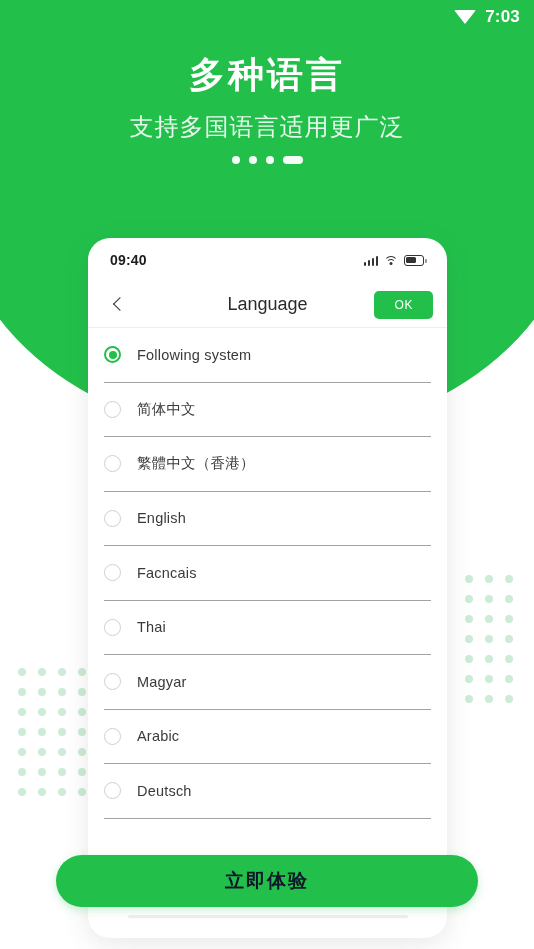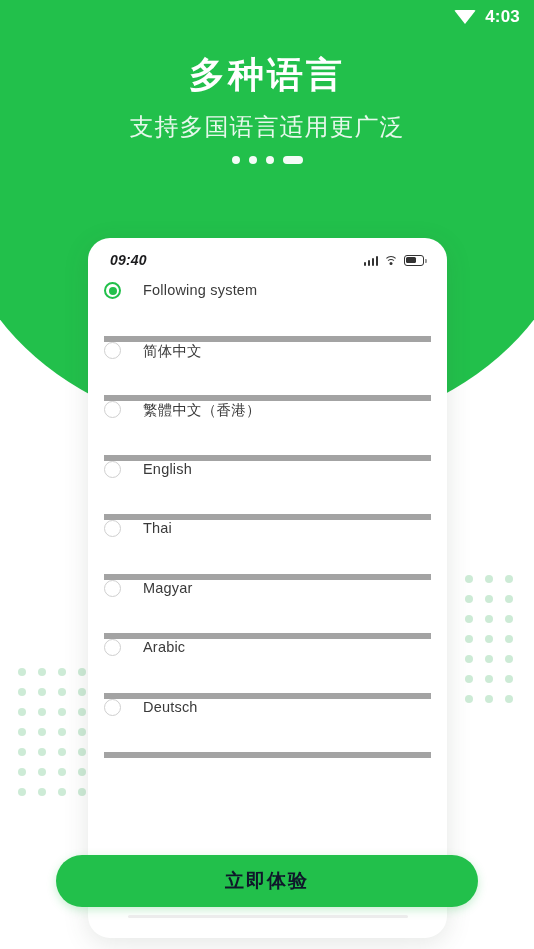--- a/index.html
+++ b/index.html
@@ -151,21 +151,20 @@
     align-items: center;
     justify-content: space-between;
     padding: 0 23px 0 22px;
     box-sizing: border-box;
   }
   .phone-time {
     font-size: 14px;
     color: #1c1c1e;
     font-weight: bold;
     letter-spacing: 0.2px;
-    font-style: italic;
   }
   .phone-icons {
     display: flex;
     align-items: flex-end;
     gap: 6px;
   }
   .signal {
     display: flex;
     align-items: flex-end;
     gap: 1.5px;
@@ -275,23 +274,23 @@
     font-family: inherit;
   }
 
   
   .lang-list {
     padding: 0 16px 0 16px;
   }
   .lang-row {
     height: 53.5px;
     display: flex;
-    align-items: flex-start;
-    gap: 22px;
-    border-bottom: 6px solid #a3a3a3;
+    align-items: center;
+    gap: 16px;
+    border-bottom: 1px solid #a3a3a3;
     cursor: pointer;
   }
   .radio {
     width: 17px;
     height: 17px;
     border-radius: 50%;
     border: 1.6px solid #cfcfcf;
     box-sizing: border-box;
     flex: 0 0 auto;
     position: relative;
@@ -348,21 +347,21 @@
 </style>
 </head>
 <body>
 
 <div class="screen">
 
   <div class="hero-bg"></div>
 
   <div class="status-bar">
     <div class="sys-wifi"></div>
-    <div class="sys-time">4:03</div>
+    <div class="sys-time">7:03</div>
   </div>
 
   <div class="hero">
     <h1 class="hero-title">多种语言</h1>
     <p class="hero-sub">支持多国语言适用更广泛</p>
     <div class="pager">
       <span class="pager-dot"></span>
       <span class="pager-dot"></span>
       <span class="pager-dot"></span>
       <span class="pager-dot active"></span>
@@ -438,40 +437,49 @@
             <b></b>
             <b></b>
             <b></b>
           </span>
         <span class="battery">
             <i></i>
           </span>
       </span>
     </div>
 
+    <div class="nav-bar">
+      <div class="back-chevron"></div>
+      <div class="nav-title">Language</div>
+      <button class="ok-btn">OK</button>
+    </div>
 
     <div class="lang-list" id="lang-list">
         <div class="lang-row">
           <span class="radio checked"></span>
           <span class="lang-label">Following system</span>
         </div>
         <div class="lang-row">
           <span class="radio"></span>
           <span class="lang-label">简体中文</span>
         </div>
         <div class="lang-row">
           <span class="radio"></span>
           <span class="lang-label">繁體中文（香港）</span>
         </div>
         <div class="lang-row">
           <span class="radio"></span>
           <span class="lang-label">English</span>
         </div>
         <div class="lang-row">
           <span class="radio"></span>
+          <span class="lang-label">Facncais</span>
+        </div>
+        <div class="lang-row">
+          <span class="radio"></span>
           <span class="lang-label">Thai</span>
         </div>
         <div class="lang-row">
           <span class="radio"></span>
           <span class="lang-label">Magyar</span>
         </div>
         <div class="lang-row">
           <span class="radio"></span>
           <span class="lang-label">Arabic</span>
         </div>

